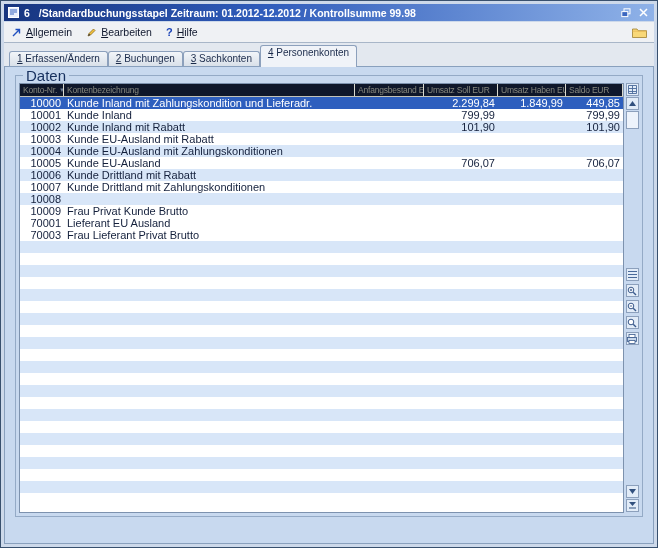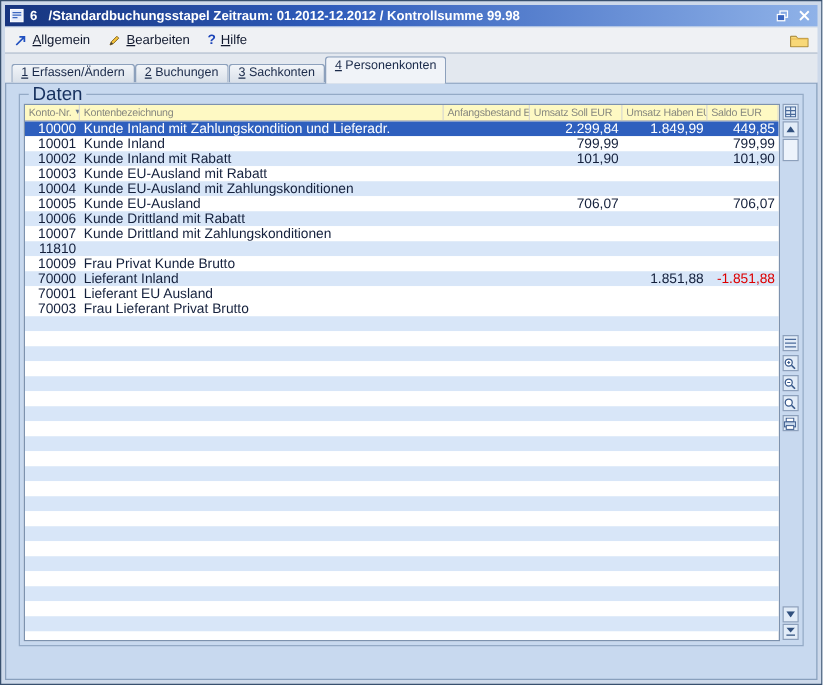--- a/index.html
+++ b/index.html
@@ -65,21 +65,21 @@
     padding: 8px 10px 26px 10px;
     position: relative; z-index: 1;
     overflow: hidden;
   }
   .group { position: relative; border: 1px solid #94aac6; height: 100%; padding: 7px 3px 3px 3px; }
   .group-label { position: absolute; top: -6px; left: 7px; background: #c8d9ef; padding: 0 3px; font-size: 15px; color: #16305e; line-height: 11px; }
 
   .table-wrap { display: flex; height: 100%; }
   .grid { flex: 1; border: 1px solid #7d92ae; background: #fff; display: flex; flex-direction: column; overflow: hidden; }
 
-  .thead { display: flex; flex: 0 0 13px; background: #fef9c3; border-bottom: 1px solid #c3c3b8; color: #87887f; font-size: 8.5px; letter-spacing: -0.2px; text-align: center; }
+  .thead { display: flex; flex: 0 0 13px; background: #0f172a; border-bottom: 1px solid #c3c3b8; color: #87887f; font-size: 8.5px; letter-spacing: -0.2px; text-align: center; }
   .th { padding: 1px 3px; border-right: 1px solid #d9d9cf; overflow: hidden; white-space: nowrap; display: flex; align-items: center; gap: 2px; }
   .sort { font-size: 6px; color: #6a7a92; }
 
   .col-nr     { width: 44px;  flex: 0 0 44px; }
   .col-name   { flex: 1; }
   .col-anfang { width: 69px;  flex: 0 0 69px; }
   .col-soll   { width: 74px;  flex: 0 0 74px; }
   .col-haben  { width: 68px;  flex: 0 0 68px; }
   .col-saldo  { width: 57px;  flex: 0 0 57px; }
 
@@ -253,41 +253,33 @@
   </div>
               <div class="row odd">
     <div class="cell col-nr num">10007</div>
     <div class="cell col-name">Kunde Drittland mit Zahlungskonditionen</div>
     <div class="cell col-anfang num"></div>
     <div class="cell col-soll num"></div>
     <div class="cell col-haben num"></div>
     <div class="cell col-saldo num"></div>
   </div>
               <div class="row even">
-    <div class="cell col-nr num">11810</div>
+    <div class="cell col-nr num">10008</div>
     <div class="cell col-anfang num"></div>
     <div class="cell col-soll num"></div>
     <div class="cell col-haben num"></div>
     <div class="cell col-saldo num"></div>
   </div>
               <div class="row odd">
     <div class="cell col-nr num">10009</div>
     <div class="cell col-name">Frau Privat Kunde Brutto</div>
     <div class="cell col-anfang num"></div>
     <div class="cell col-soll num"></div>
     <div class="cell col-haben num"></div>
     <div class="cell col-saldo num"></div>
-  </div>
-              <div class="row even">
-    <div class="cell col-nr num">70000</div>
-    <div class="cell col-name">Lieferant Inland</div>
-    <div class="cell col-anfang num"></div>
-    <div class="cell col-soll num"></div>
-    <div class="cell col-haben num">1.851,88</div>
-    <div class="cell col-saldo num negative">-1.851,88</div>
   </div>
               <div class="row odd">
     <div class="cell col-nr num">70001</div>
     <div class="cell col-name">Lieferant EU Ausland</div>
     <div class="cell col-anfang num"></div>
     <div class="cell col-soll num"></div>
     <div class="cell col-haben num"></div>
     <div class="cell col-saldo num"></div>
   </div>
               <div class="row odd">

